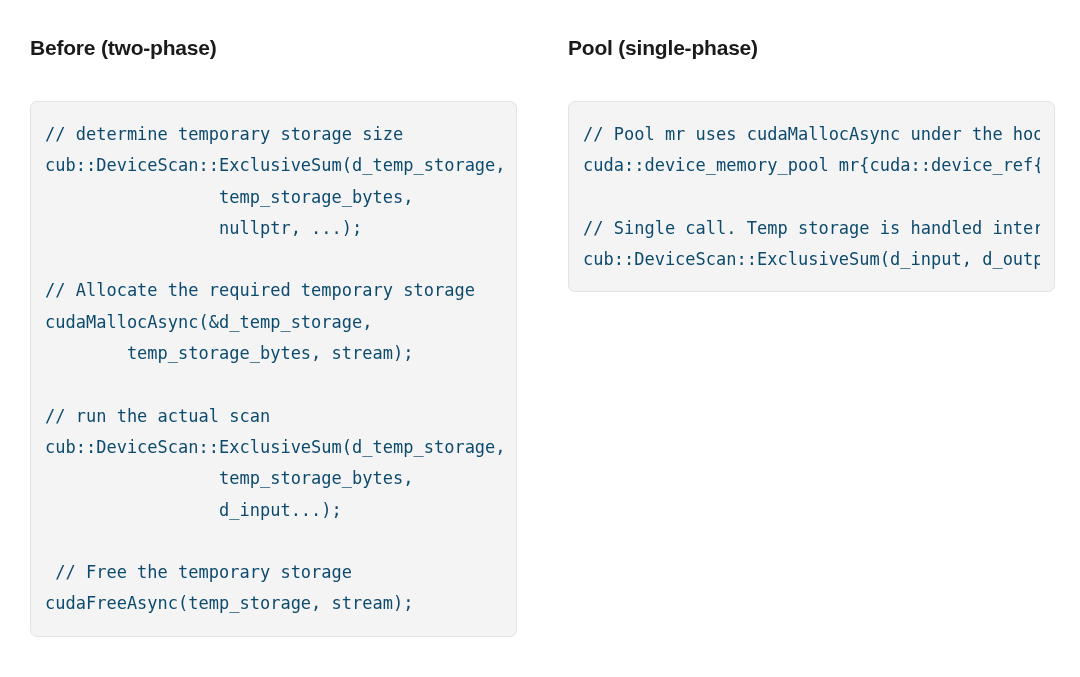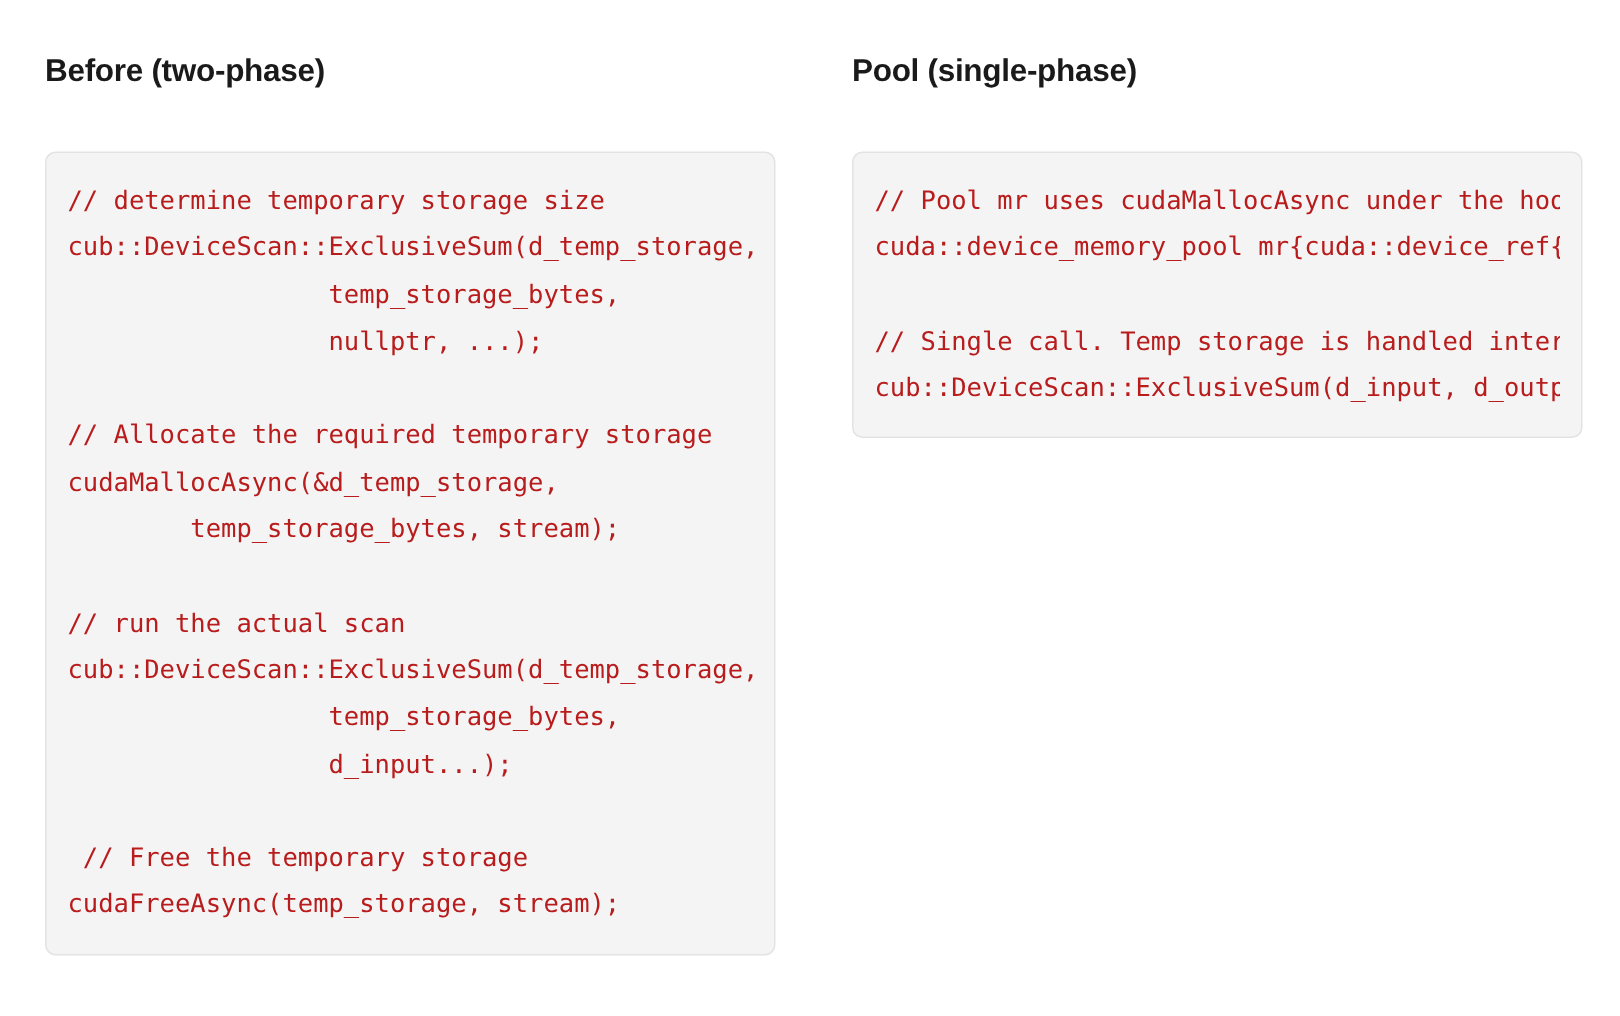--- a/index.html
+++ b/index.html
@@ -65,21 +65,21 @@
     padding: 17px 14px 16px 14px;
     overflow: hidden;
   }
 
   .code-block pre {
     margin: 0;
     padding: 0;
     font-family: "DejaVu Sans Mono", "Liberation Mono", monospace;
     font-size: 17px;
     line-height: 31.3px;
-    color: #b91c1c;
+    color: #0c4a6e;
     white-space: pre;
     overflow: hidden;
   }
 
   .code-line {
     display: block;
     white-space: pre;
     min-height: 31.3px;
   }
 </style>

